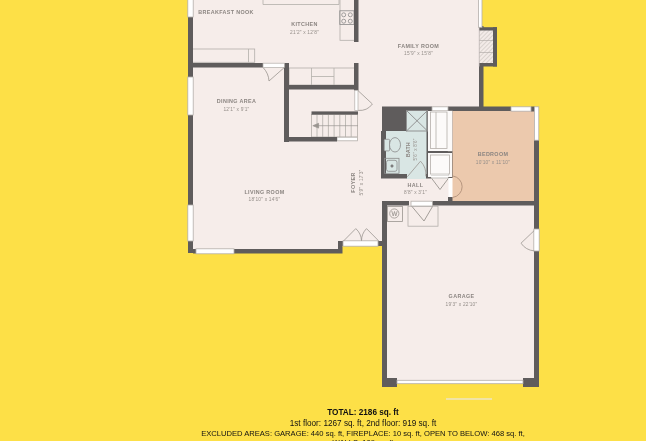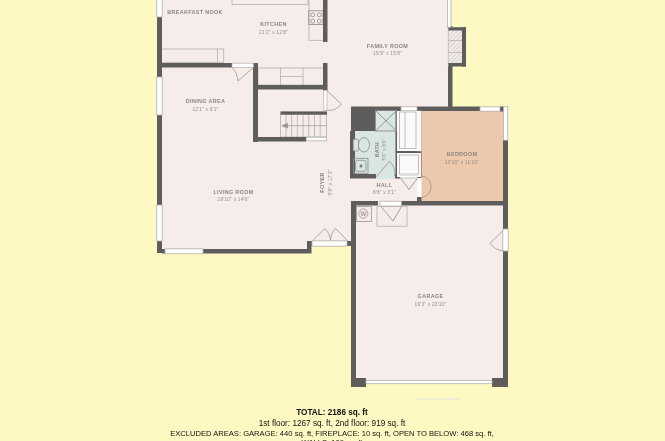--- a/index.html
+++ b/index.html
@@ -1,16 +1,16 @@
 <!DOCTYPE html>
 <html><head>
 <meta charset="utf-8">
 <style>
 html,body{margin:0;padding:0;background:#ffffff;}
-.page{position:relative;width:665px;height:441px;overflow:hidden;background:#fef9c3;font-family:"Liberation Sans",sans-serif;}
+.page{position:relative;width:615px;height:441px;overflow:hidden;background:#fde047;font-family:"Liberation Sans",sans-serif;padding-left:31px;}
 text{font-family:"Liberation Sans",sans-serif;}
 .lbl{fill:#8b8581;font-size:5.4px;letter-spacing:0.35px;font-weight:bold;}
 .dim{fill:#948e89;font-size:4.8px;letter-spacing:0.2px;}
 </style>
 </head>
 <body>
 <div class="page">
 <svg width="665" height="441" viewBox="0 0 665 441">
 <defs>
 <pattern id="hatch" width="3" height="3" patternTransform="rotate(45)" patternUnits="userSpaceOnUse">

